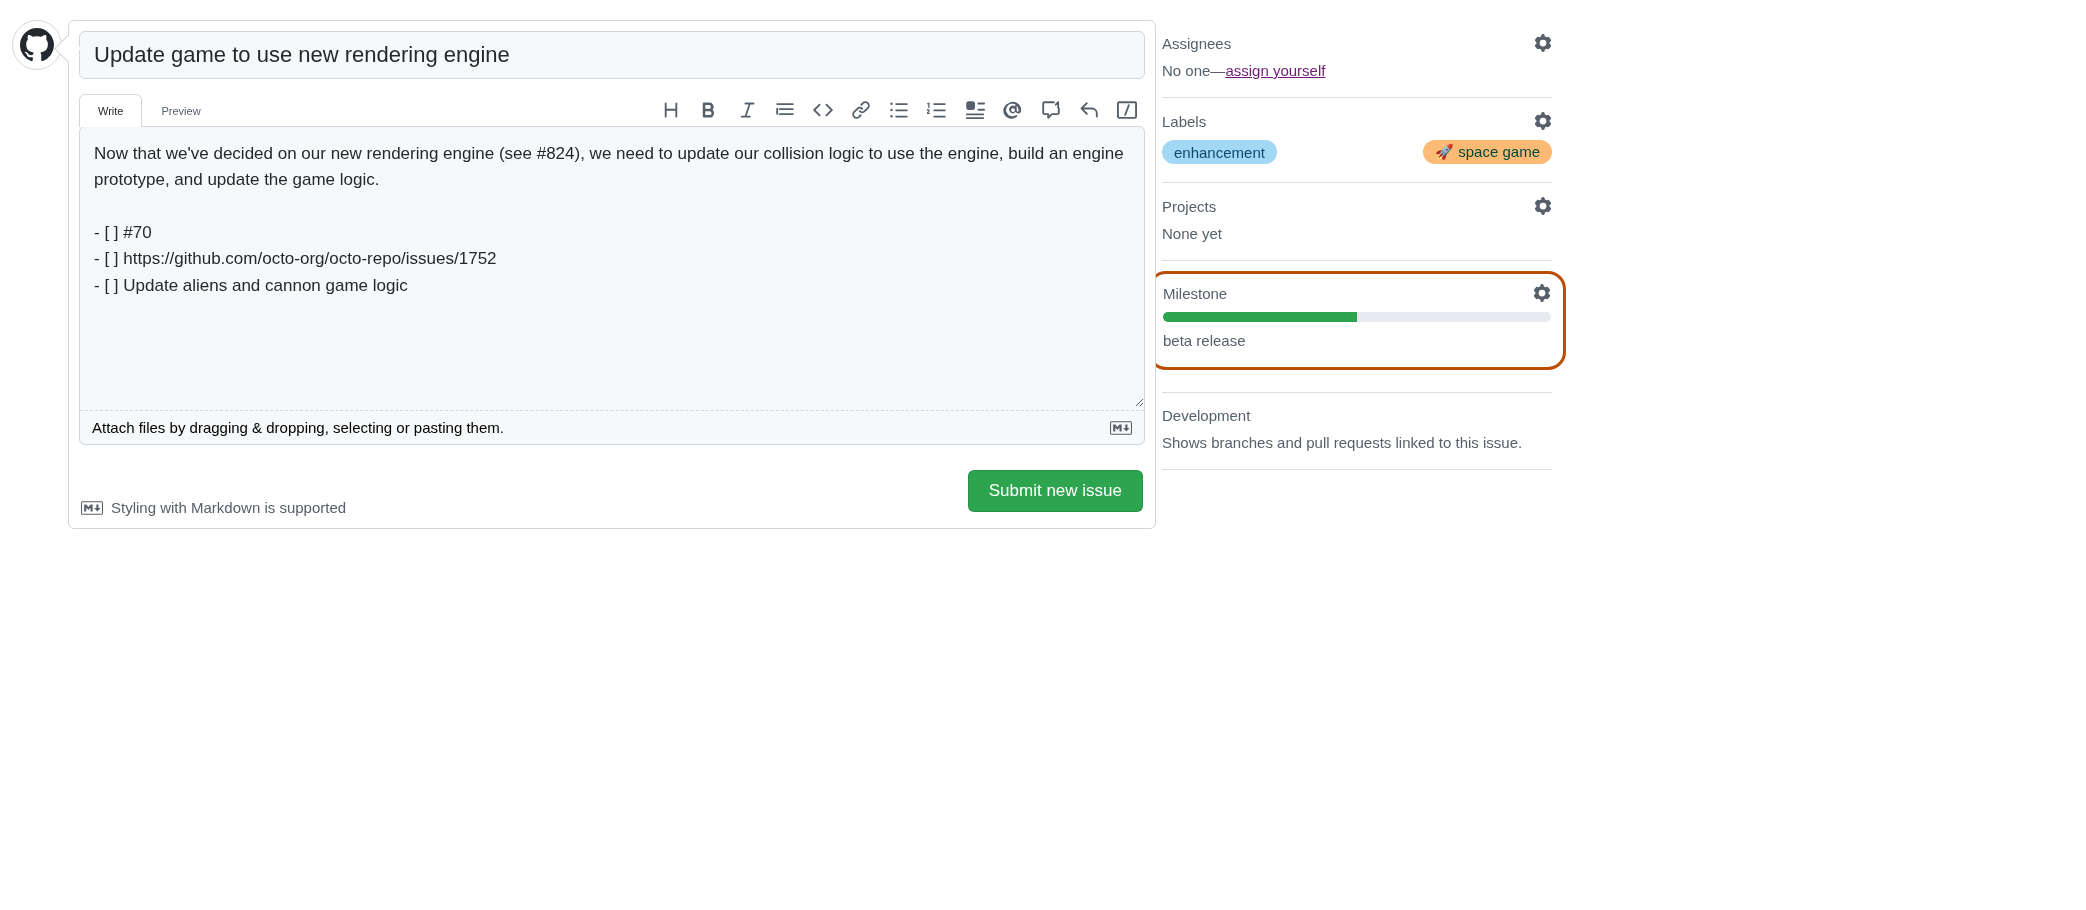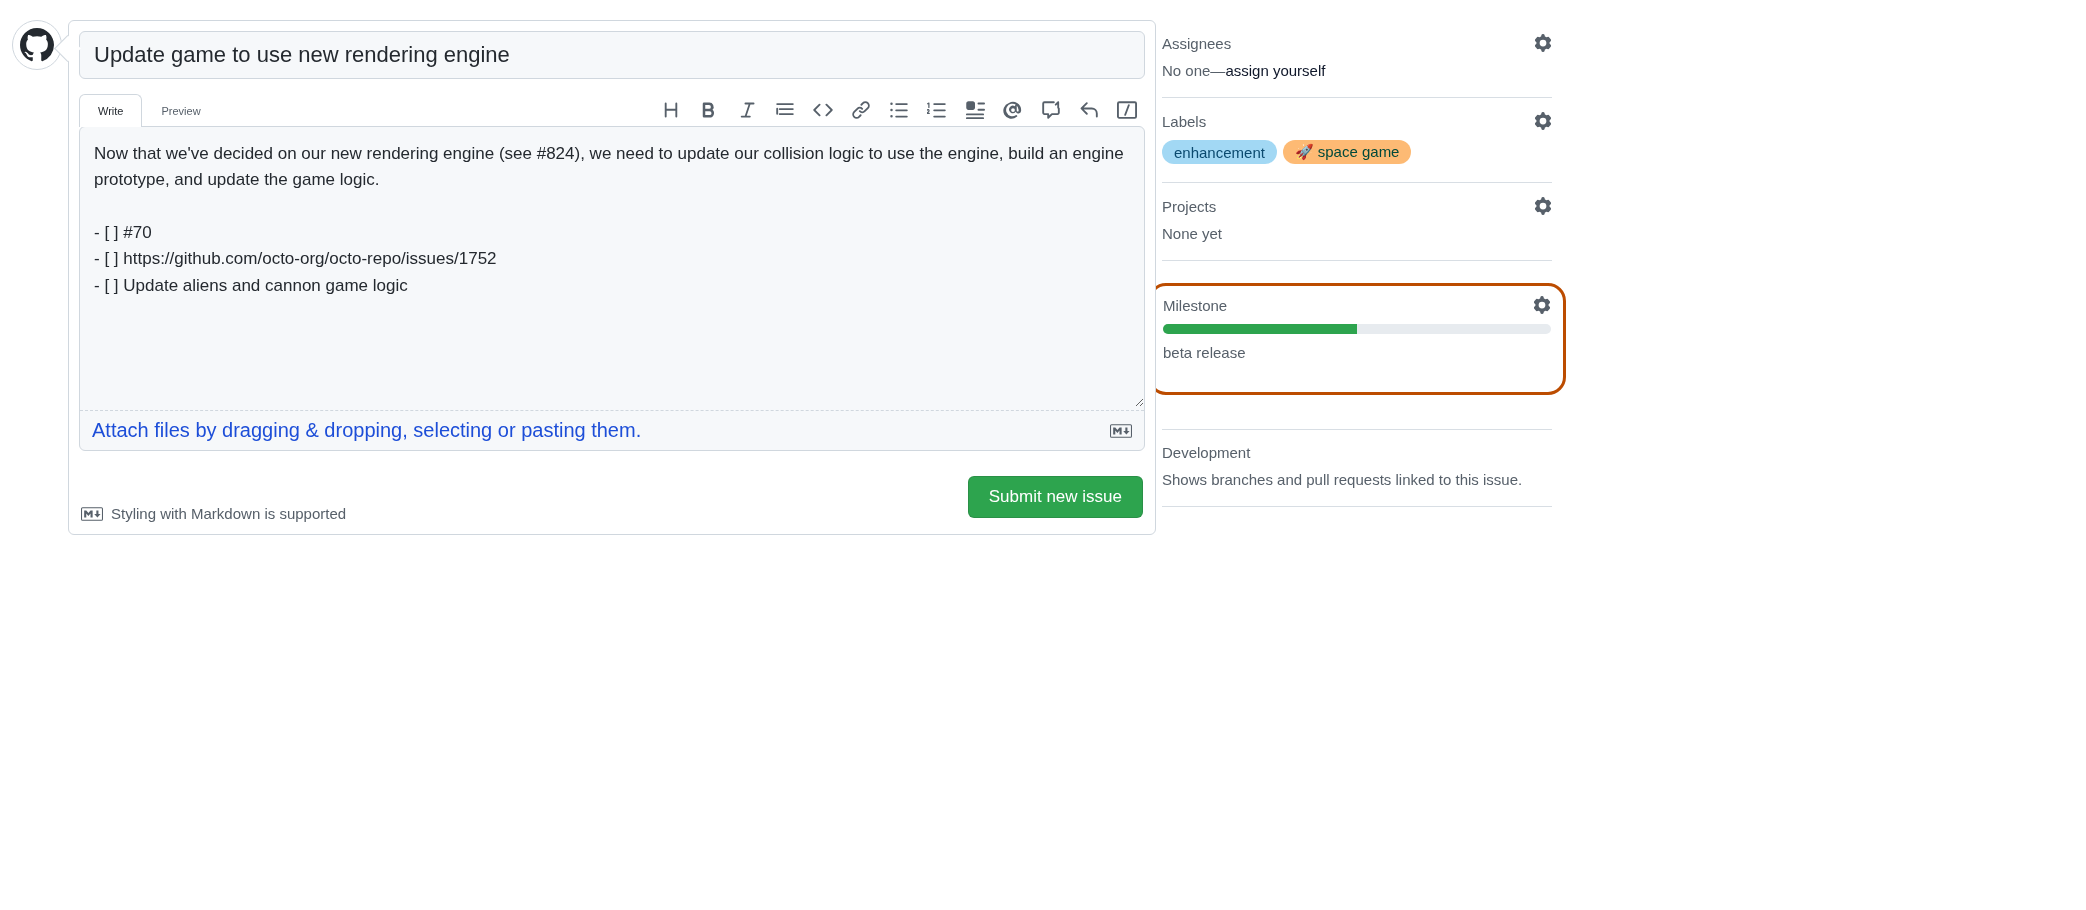--- a/index.html
+++ b/index.html
@@ -98,22 +98,22 @@
   outline: none;
   font-family: inherit;
   color: #24292f;
 }
 .attach-row {
   border-top: 1px dashed #d0d7de;
   padding: 8px 12px;
   display: flex;
   align-items: center;
   justify-content: space-between;
-  font-size: 20px;
-  color: #1d4ed8;
+  font-size: 15px;
+  color: #000000;
 }
 .md-badge {
   display: inline-flex; align-items: center; justify-content: center;
   color: #57606a;
 }
 .md-badge svg { fill: currentColor; }
 .footer-row {
   display: flex;
   align-items: center;
   justify-content: space-between;
@@ -140,38 +140,38 @@
 .guidelines a { color: #0969da; text-decoration: none; }
 .info-icon { width: 18px; height: 18px; }
 
 .sidebar { width: 390px; flex-shrink: 0; }
 .side-section { padding: 14px 0 18px 0; border-bottom: 1px solid #d8dee4; }
 .side-header { display: flex; align-items: center; justify-content: space-between; margin-bottom: 10px; }
 .side-title { font-size: 15px; font-weight: 400; color: #57606a; }
 .gear-icon { width: 18px; height: 18px; color: #57606a; cursor: pointer; }
 .gear-icon svg { width:18px; height:18px; fill: currentColor; }
 .side-body { font-size: 15px; color: #57606a; }
-.assign-link { color: #0f172a; cursor: pointer; }
-.labels-row { display: flex; gap: 6px; flex-wrap: wrap; }
+.assign-link { color: #701a75; cursor: pointer; text-decoration: underline; }
+.labels-row { display: flex; gap: 6px; flex-wrap: wrap; justify-content: space-between; }
 .label-chip {
   display: inline-flex; align-items: center; gap: 4px;
   padding: 3px 12px; border-radius: 999px;
   font-size: 15px; font-weight: 500;
 }
 .chip-blue { background: #a2d8f4; color: #0b4a6f; }
 .chip-teal { background: #fdba74; color: #00493a; }
 .progress-bar {
   height: 10px; background: #e7ebef; border-radius: 5px; overflow: hidden; margin-bottom: 10px;
 }
 .progress-fill { height: 100%; background: #2da44e; }
 .milestone-box {
   border: 3px solid #bc4c00;
   border-radius: 18px;
-  padding: 10px 12px 31px 12px;
-  margin: 16px -14px;
+  padding: 10px 12px 18px 12px;
+  margin: 4px -14px;
 }
 </style>
 </head>
 <body>
 
 <div class="container">
   <div class="avatar-col">
     <div class="avatar">
       <svg viewBox="0 0 16 16" width="34" height="34">
           <path fill="#24292f" d="M8 0C3.58 0 0 3.58 0 8c0 3.54 2.29 6.53 5.47 7.59.4.07.55-.17.55-.38 0-.19-.01-.82-.01-1.49-2.01.37-2.53-.49-2.69-.94-.09-.23-.48-.94-.82-1.13-.28-.15-.68-.52-.01-.53.63-.01 1.08.58 1.23.82.72 1.21 1.87.87 2.33.66.07-.52.28-.87.51-1.07-1.78-.2-3.64-.89-3.64-3.95 0-.87.31-1.59.82-2.15-.08-.2-.36-1.02.08-2.12 0 0 .67-.21 2.2.82.64-.18 1.32-.27 2-.27.68 0 1.36.09 2 .27 1.53-1.04 2.2-.82 2.2-.82.44 1.1.16 1.92.08 2.12.51.56.82 1.27.82 2.15 0 3.07-1.87 3.75-3.65 3.95.29.25.54.73.54 1.48 0 1.07-.01 1.93-.01 2.2 0 .21.15.46.55.38A8.013 8.013 0 0016 8c0-4.42-3.58-8-8-8z"></path>

